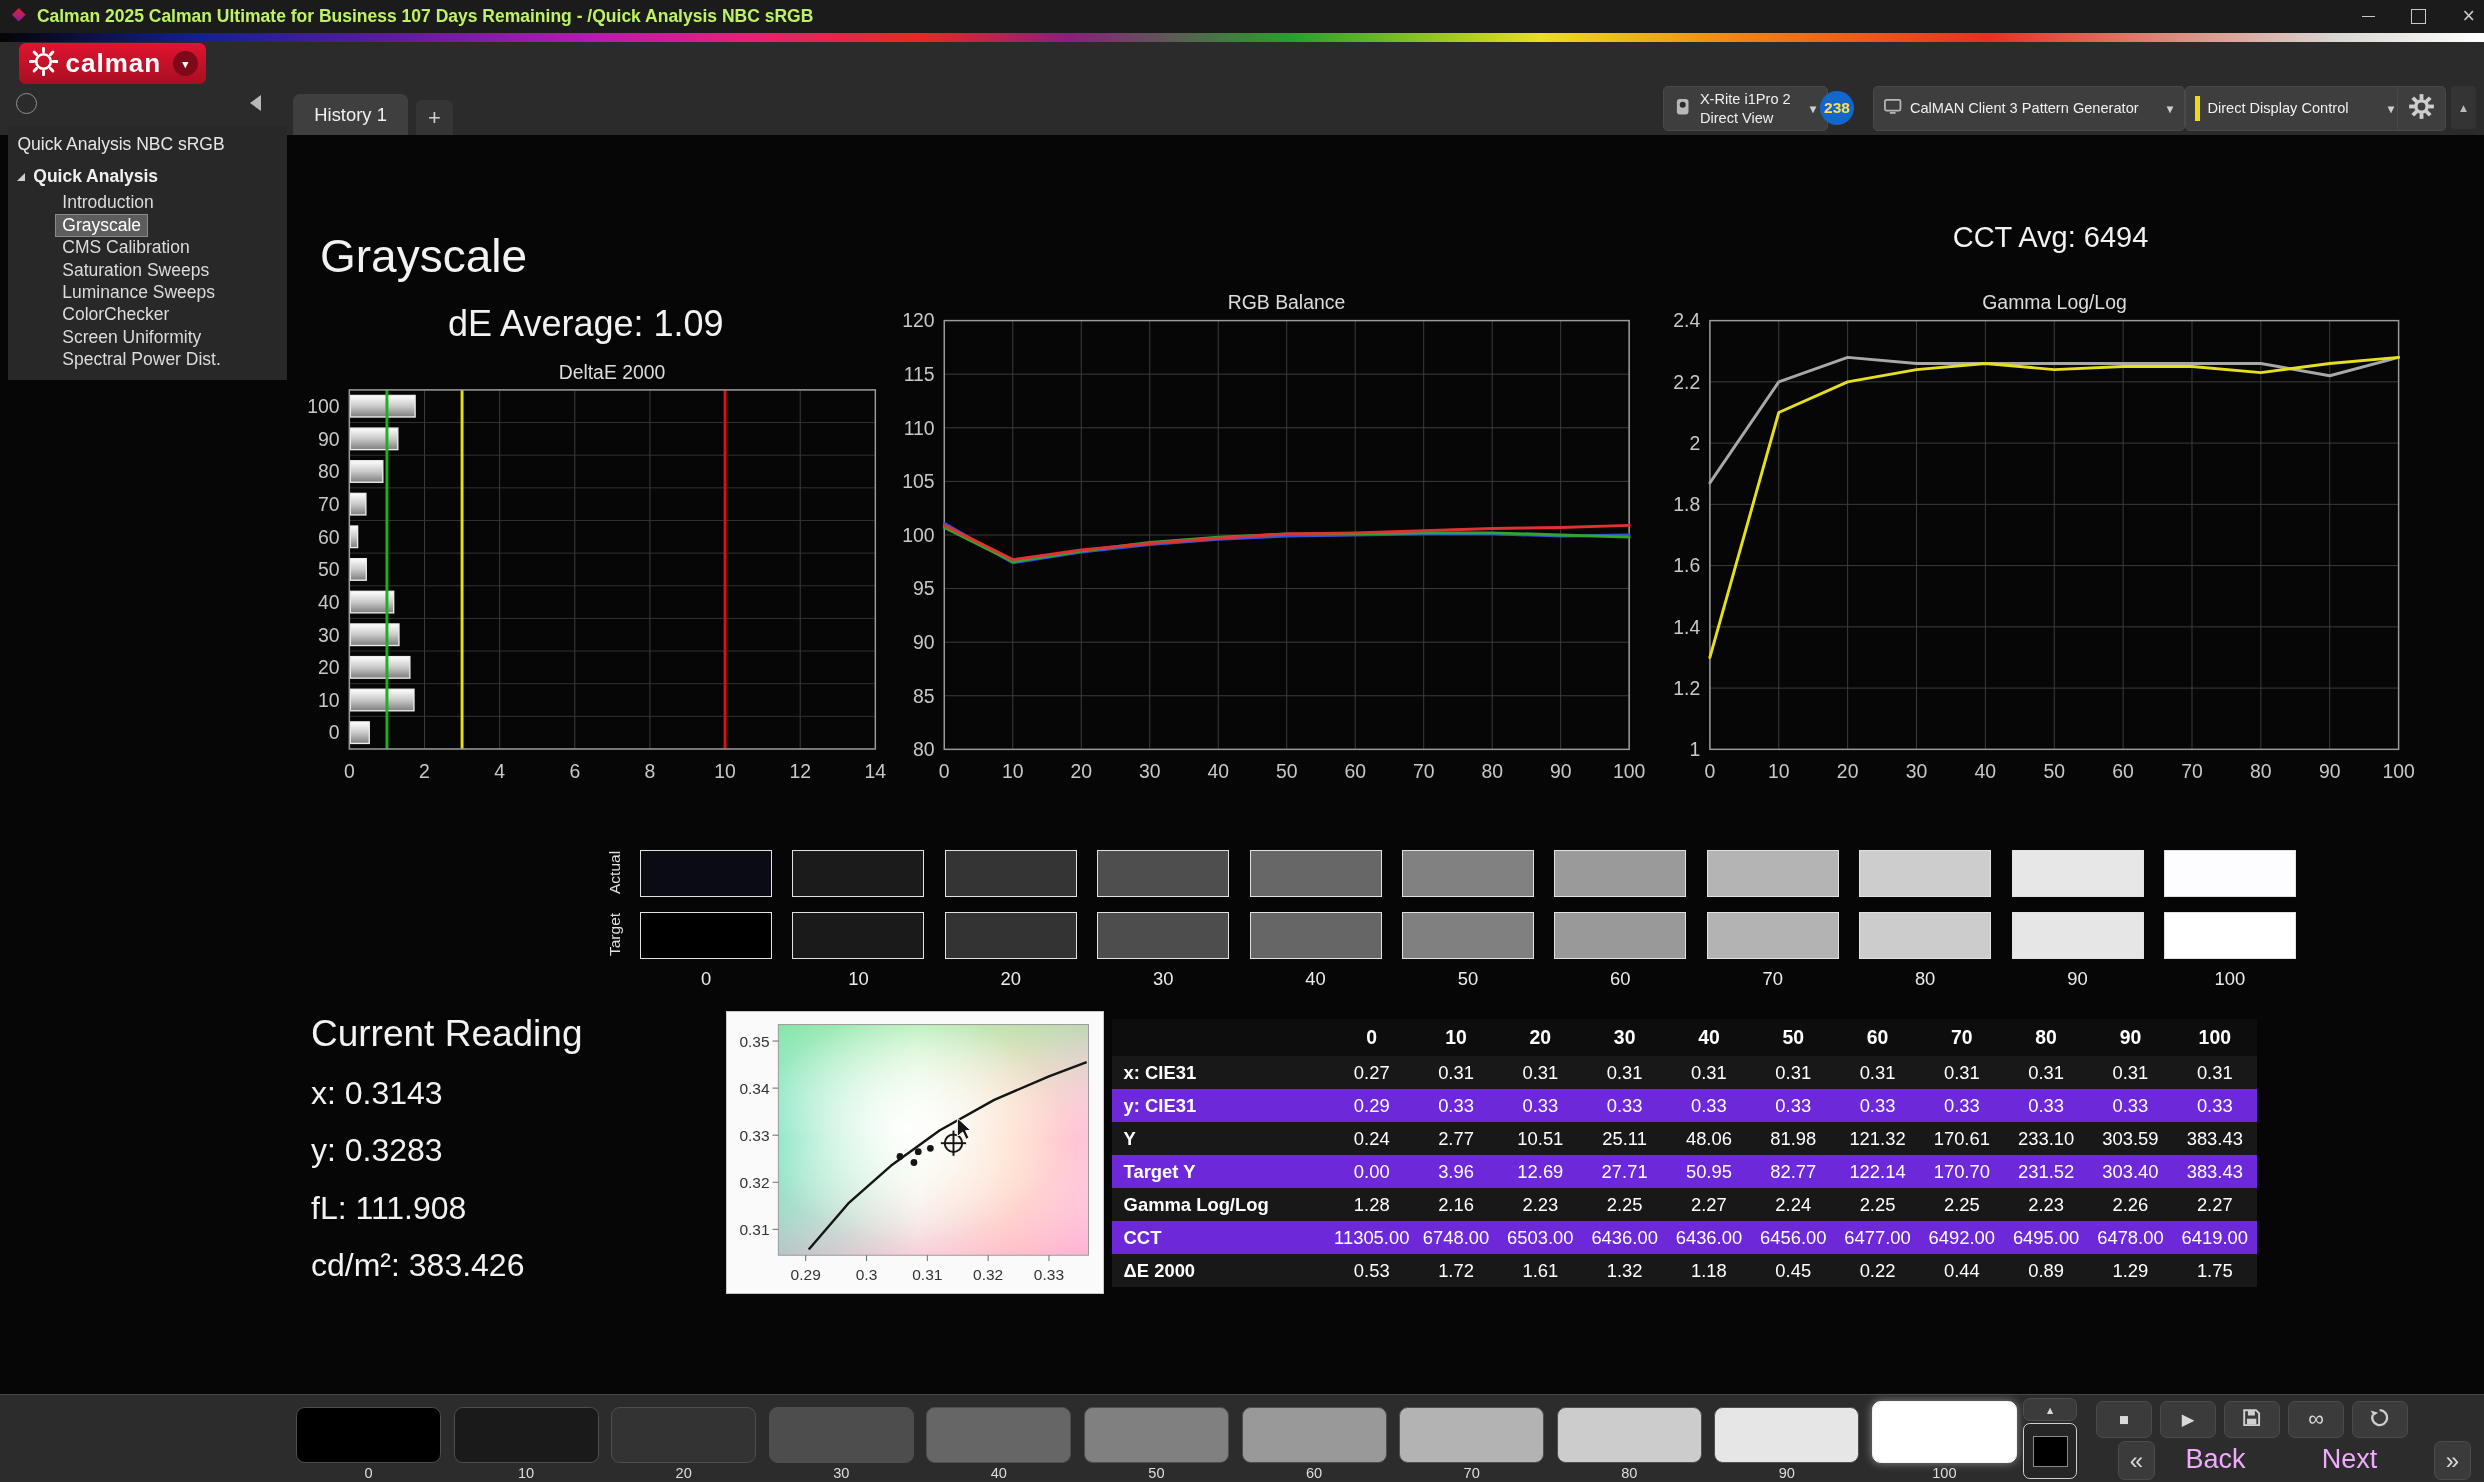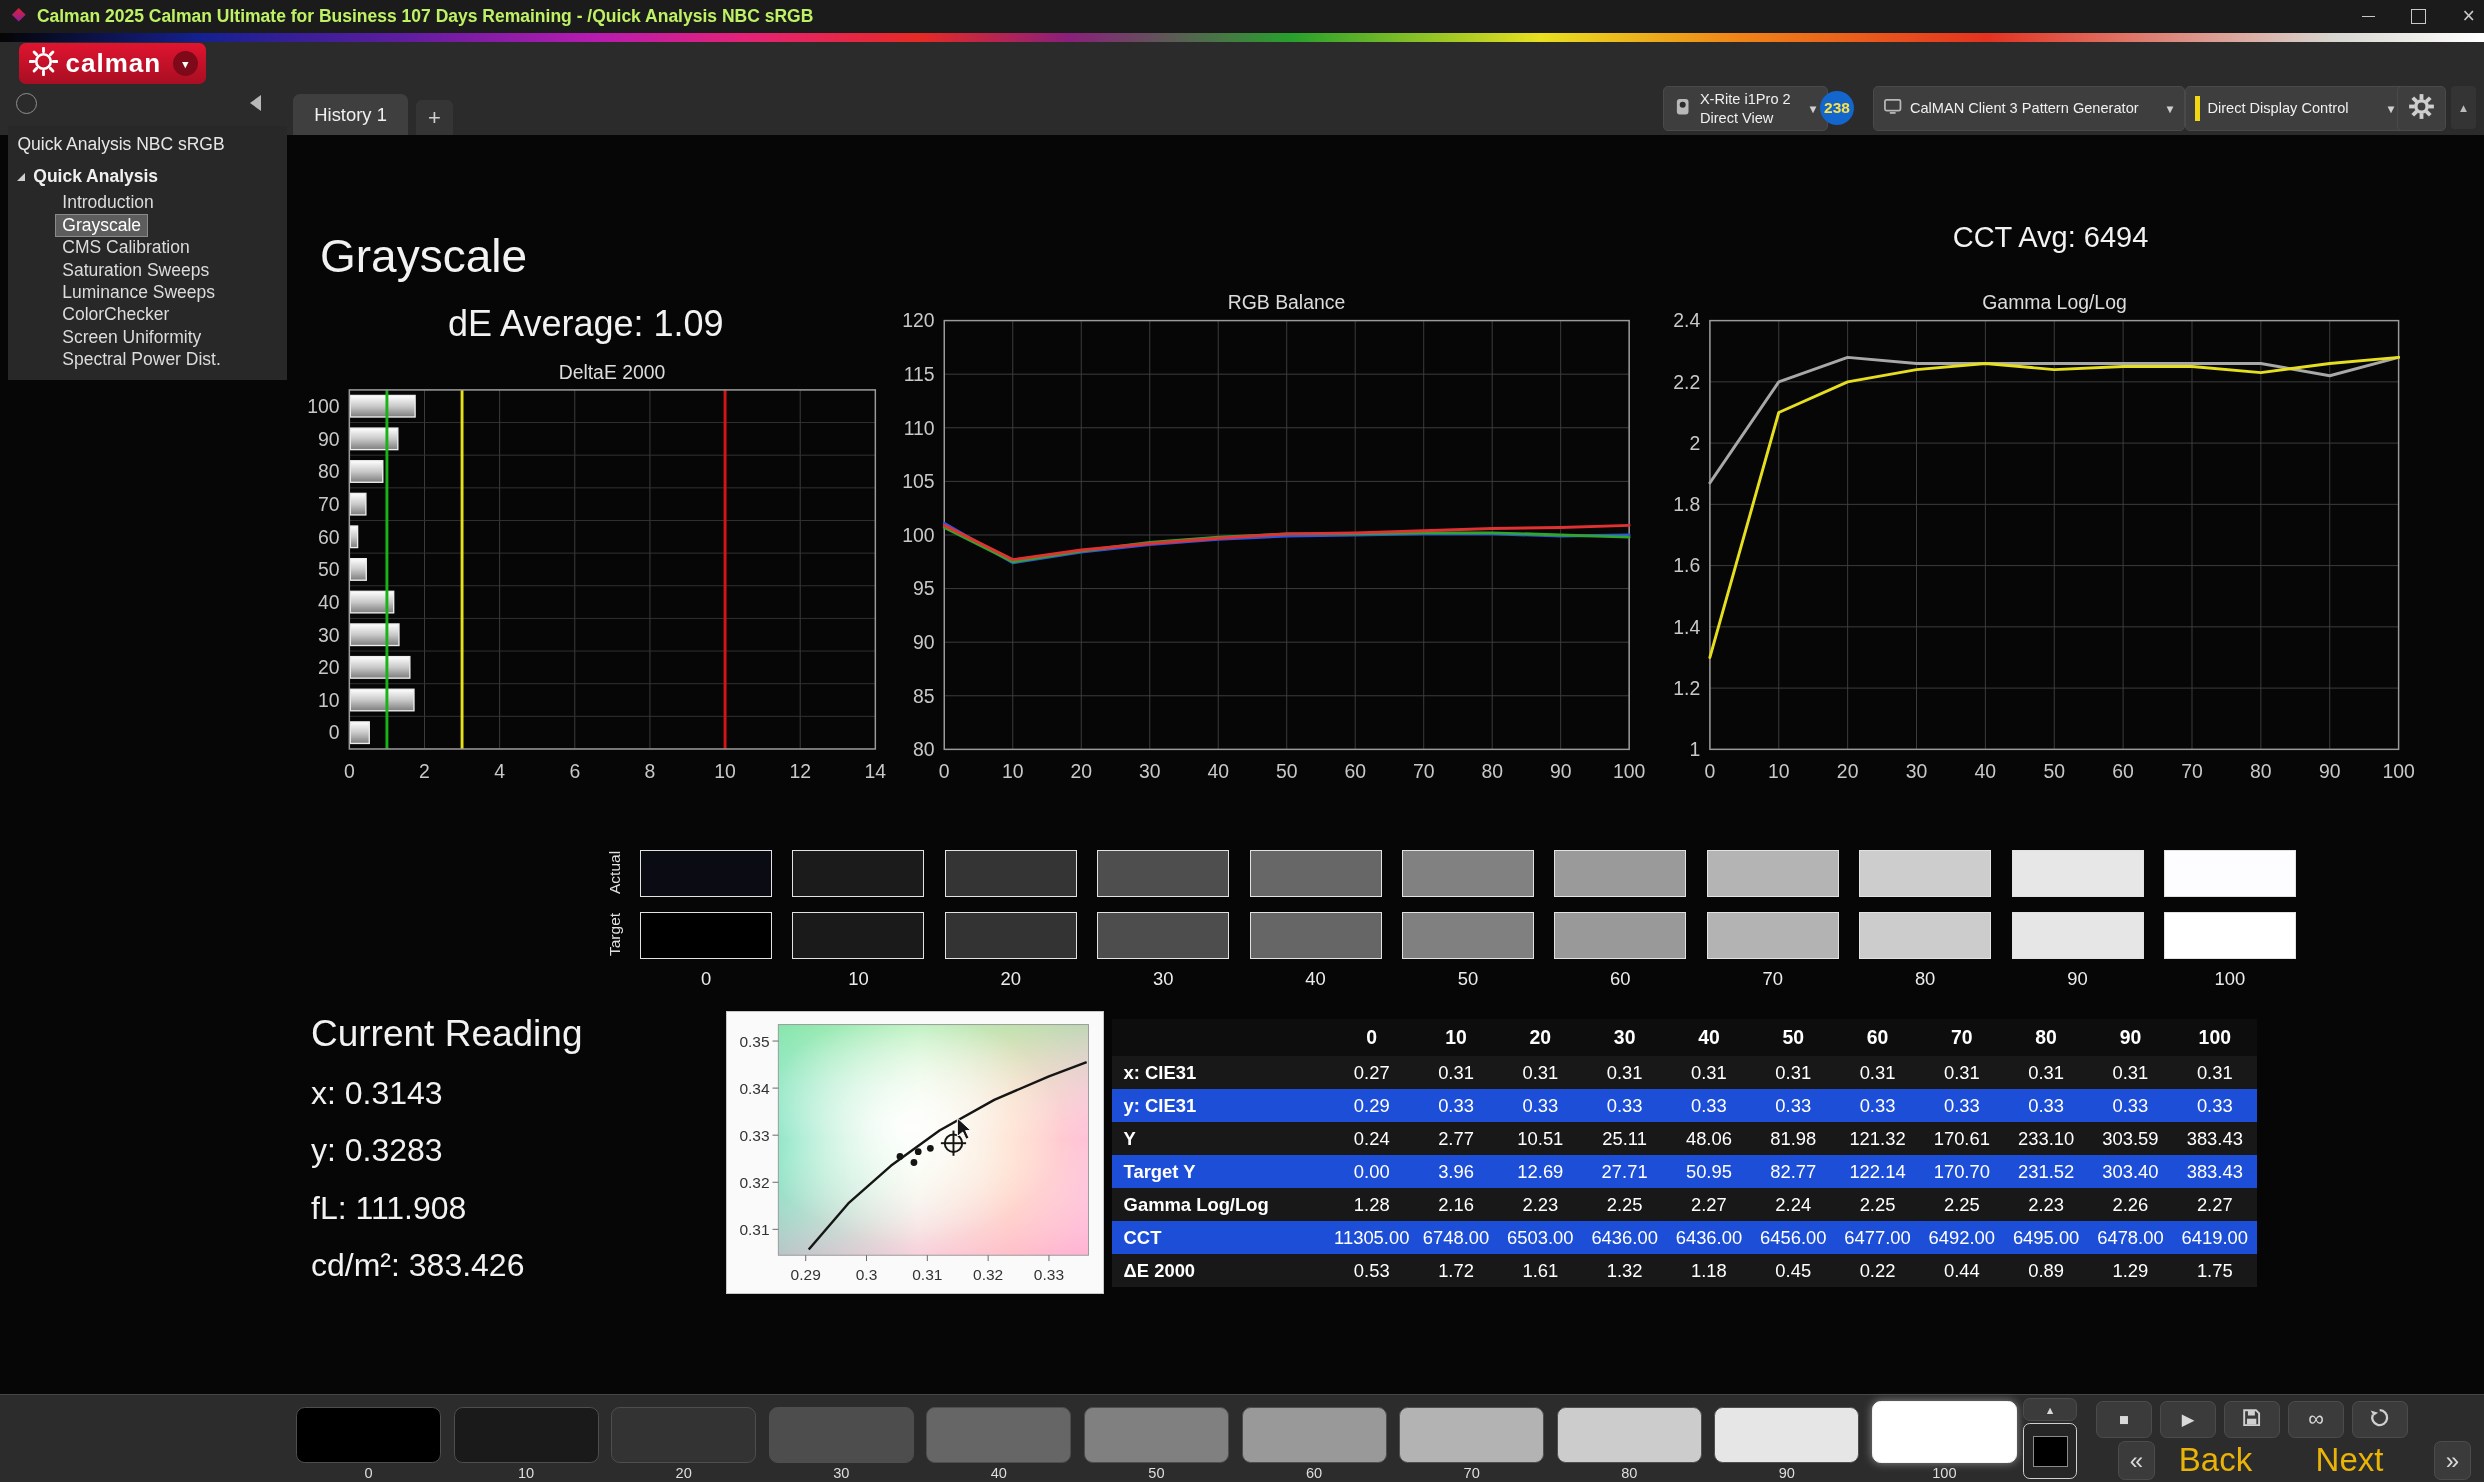--- a/index.html
+++ b/index.html
@@ -87,21 +87,21 @@
   
   #cr-title{position:absolute;left:311px;top:1013px;font-size:37px;color:#f2f2f2;}
   #cr-lines{position:absolute;left:311px;top:1075px;font-size:32px;color:#f2f2f2;}
   #cr-lines div{margin-bottom:20.4px;}
   #cie-svg{position:absolute;left:726px;top:1011px;}
   #mtable{position:absolute;left:1112px;top:1019px;width:1145px;border-collapse:collapse;table-layout:fixed;font-size:18.4px;}
   #mtable th,#mtable td{padding:0;text-align:center;font-weight:normal;height:33px;white-space:nowrap;overflow:hidden;}
   #mtable thead th{font-weight:bold;font-size:19.4px;height:37px;background:#0d0d0d;color:#fff;}
   #mtable .lblcol{width:206px;text-align:left;padding-left:11.6px;font-weight:bold;}
   #mtable tr.dark{background:#181818;}
-  #mtable tr.gray{background:#1d4ed8;}
+  #mtable tr.gray{background:#6d28d9;}
   #mtable td,#mtable tbody th{color:#fff;}
 
   
   #toolbar{position:absolute;left:0;top:1394px;width:2484px;height:88px;background:#2c2c2c;border-top:1px solid #464646;}
   #pattern-level-buttons{position:absolute;left:296px;top:5.8px;display:flex;gap:12.6px;align-items:flex-end;}
   .pat-btn{display:flex;flex-direction:column;align-items:center;cursor:pointer;}
   .pat-face{width:143px;height:54px;border-radius:8.7px;border:1.9px solid #4e4e4e;}
   .pat-lbl{font-size:14.6px;color:#dedede;margin-top:2.9px;line-height:14.6px;}
   .pat-btn.sel .pat-face{height:60px;border:1.9px solid #f5f5f5;box-shadow:0 0 9.7px rgba(255,255,255,.45);}
   .tb-btn{position:absolute;background:#3b3b3b;border:1px solid #4c4c4c;border-radius:6.8px;display:flex;
@@ -110,21 +110,21 @@
   #pattern-window-btn{left:2023px;top:28px;width:52px;height:54px;border:1.9px solid #cfcfcf;background:#262626;}
   #pw-inner{width:33px;height:29px;background:#000;border:1.9px solid #8a8a8a;}
   #stop-btn{left:2096px;top:5.8px;width:54px;height:35px;font-size:16.5px;}
   #play-btn{left:2160px;top:5.8px;width:54px;height:35px;font-size:16.5px;}
   #save-btn{left:2224px;top:5.8px;width:54px;height:35px;}
   #loop-btn{left:2288px;top:5.8px;width:54px;height:35px;font-size:22px;}
   #refresh-btn{left:2352px;top:5.8px;width:54px;height:35px;}
   #back-chevron{left:2118px;top:46px;width:35px;height:37px;font-size:24px;}
   #next-chevron{left:2434px;top:46px;width:35px;height:37px;font-size:24px;}
   #back-btn,#next-btn{position:absolute;top:46px;height:37px;display:flex;align-items:center;justify-content:center;
-          font-size:33px;color:#eab308;cursor:pointer;}
+          font-size:27px;color:#f0abfc;cursor:pointer;}
   #back-btn{left:2162px;width:107px;}
   #next-btn{left:2296px;width:107px;}
 </style>
 </head>
 <body>
 
 <div id="app">
 
   <div id="titlebar">
     <span id="title-icon">

